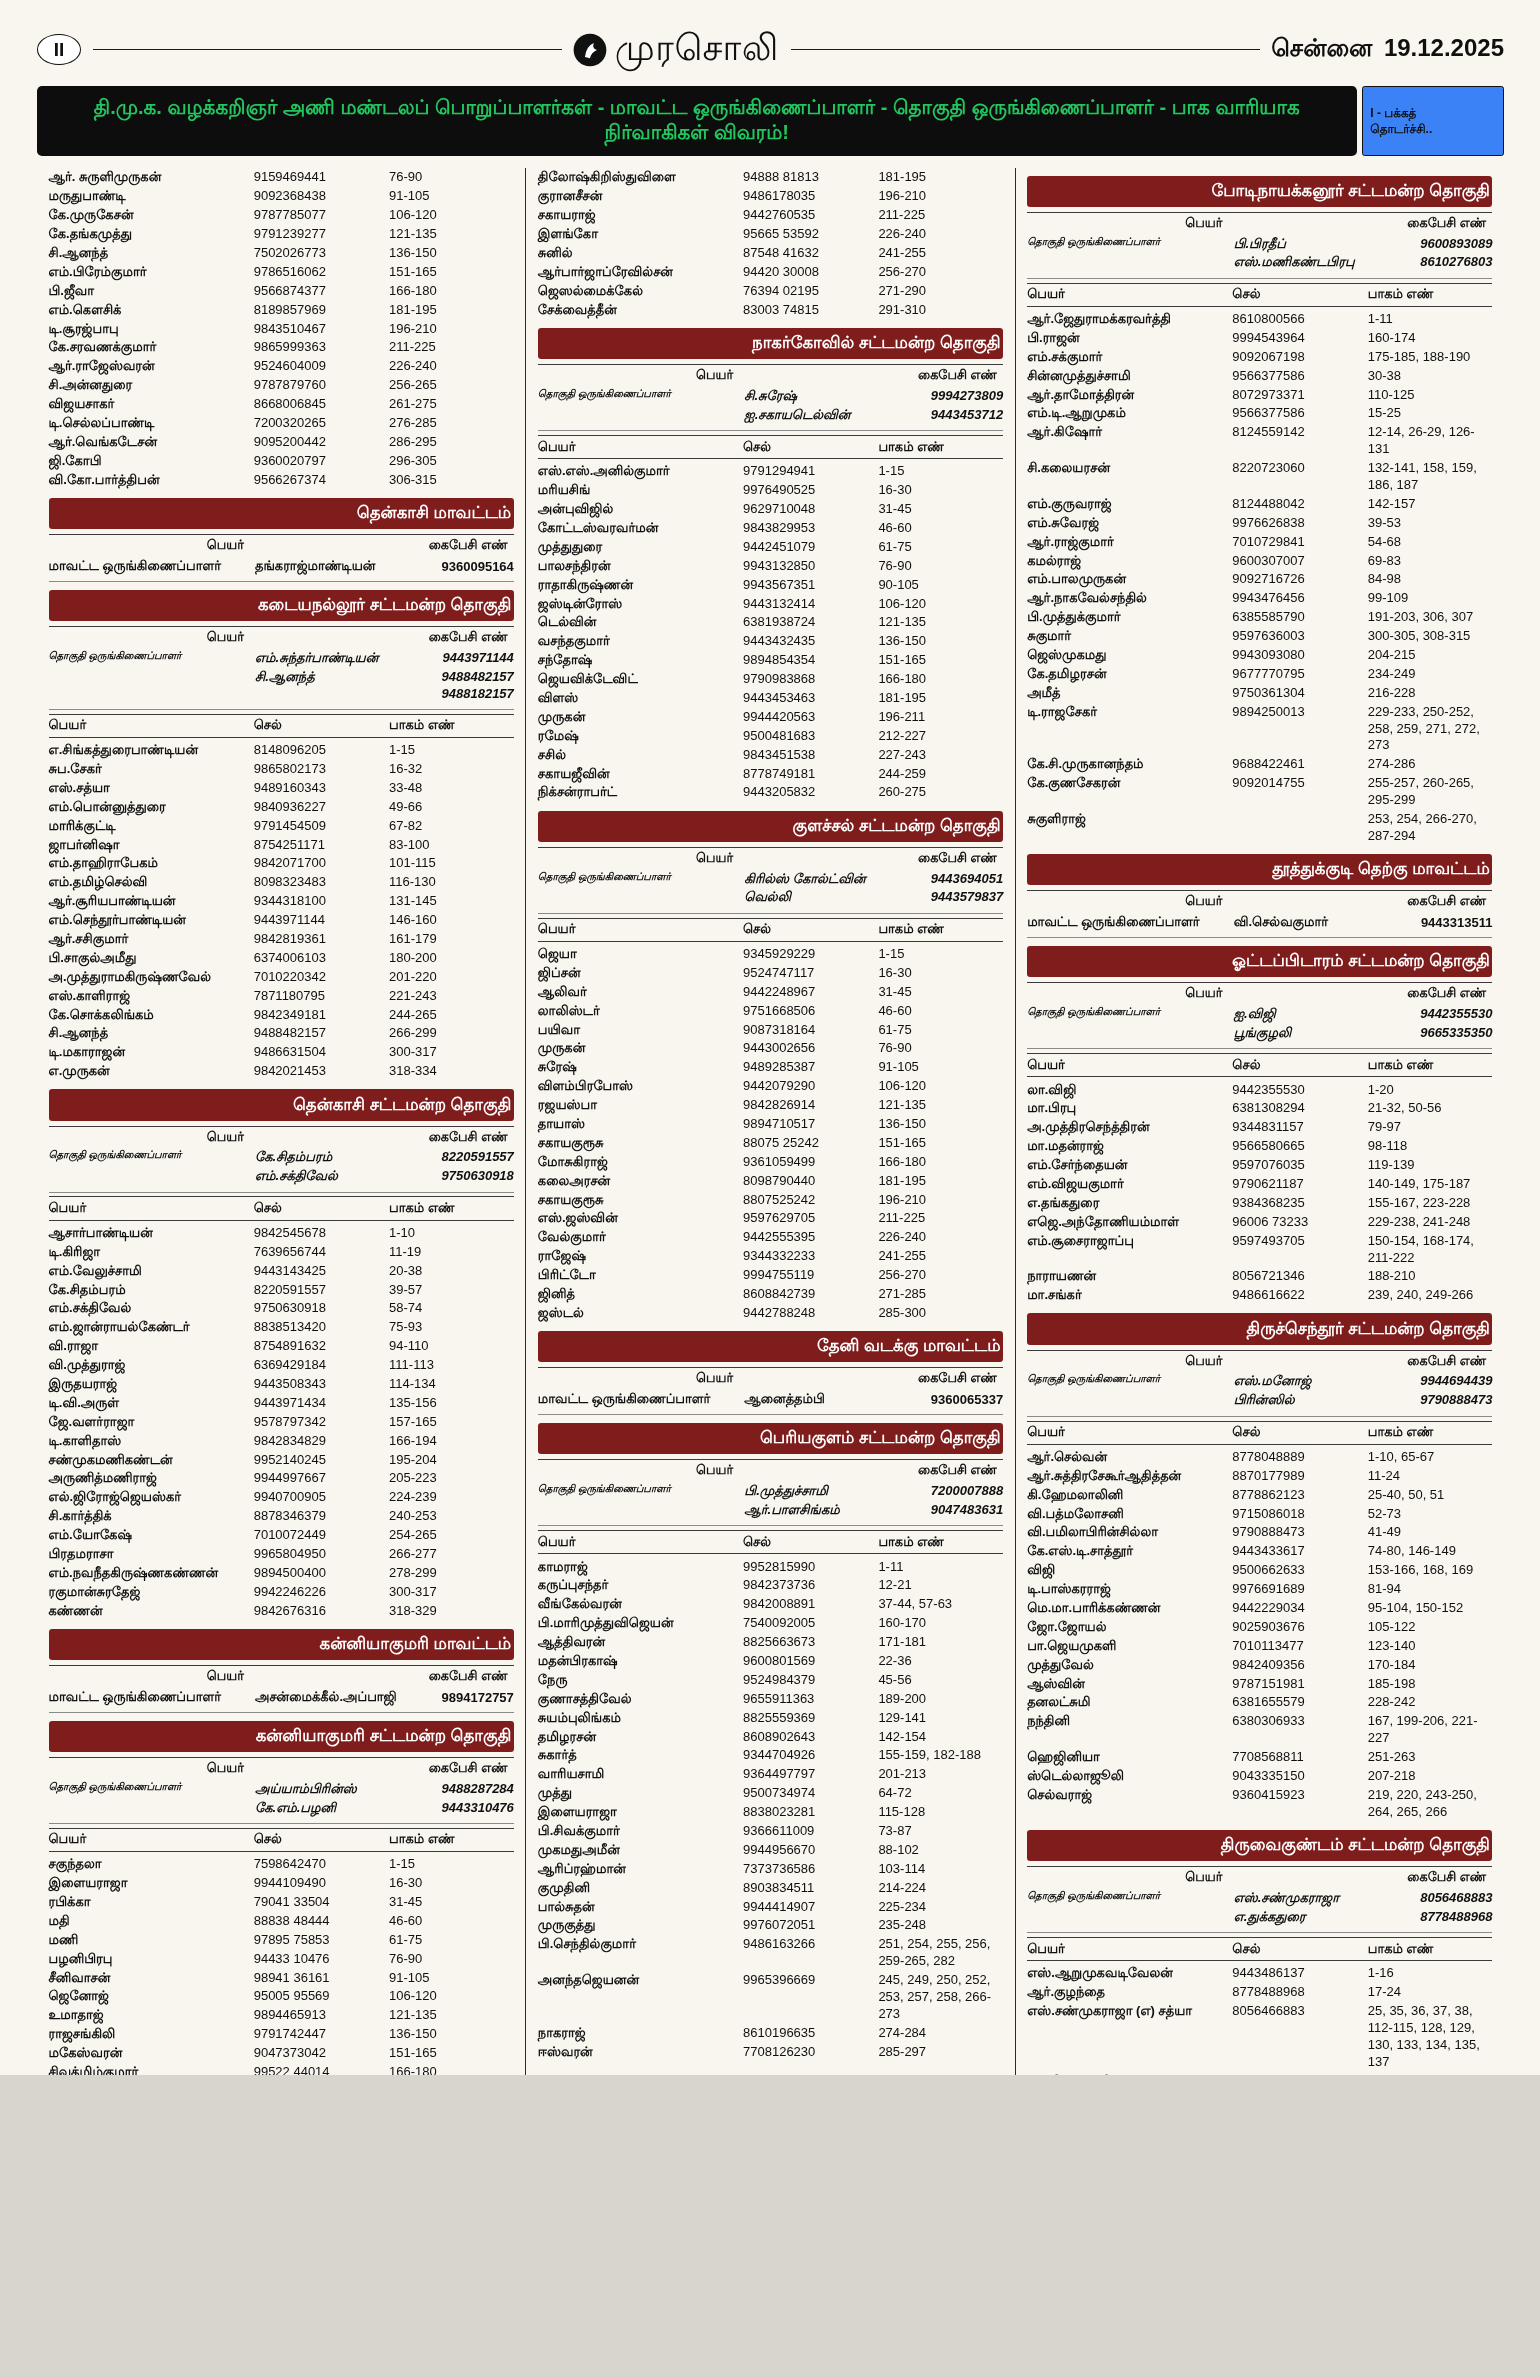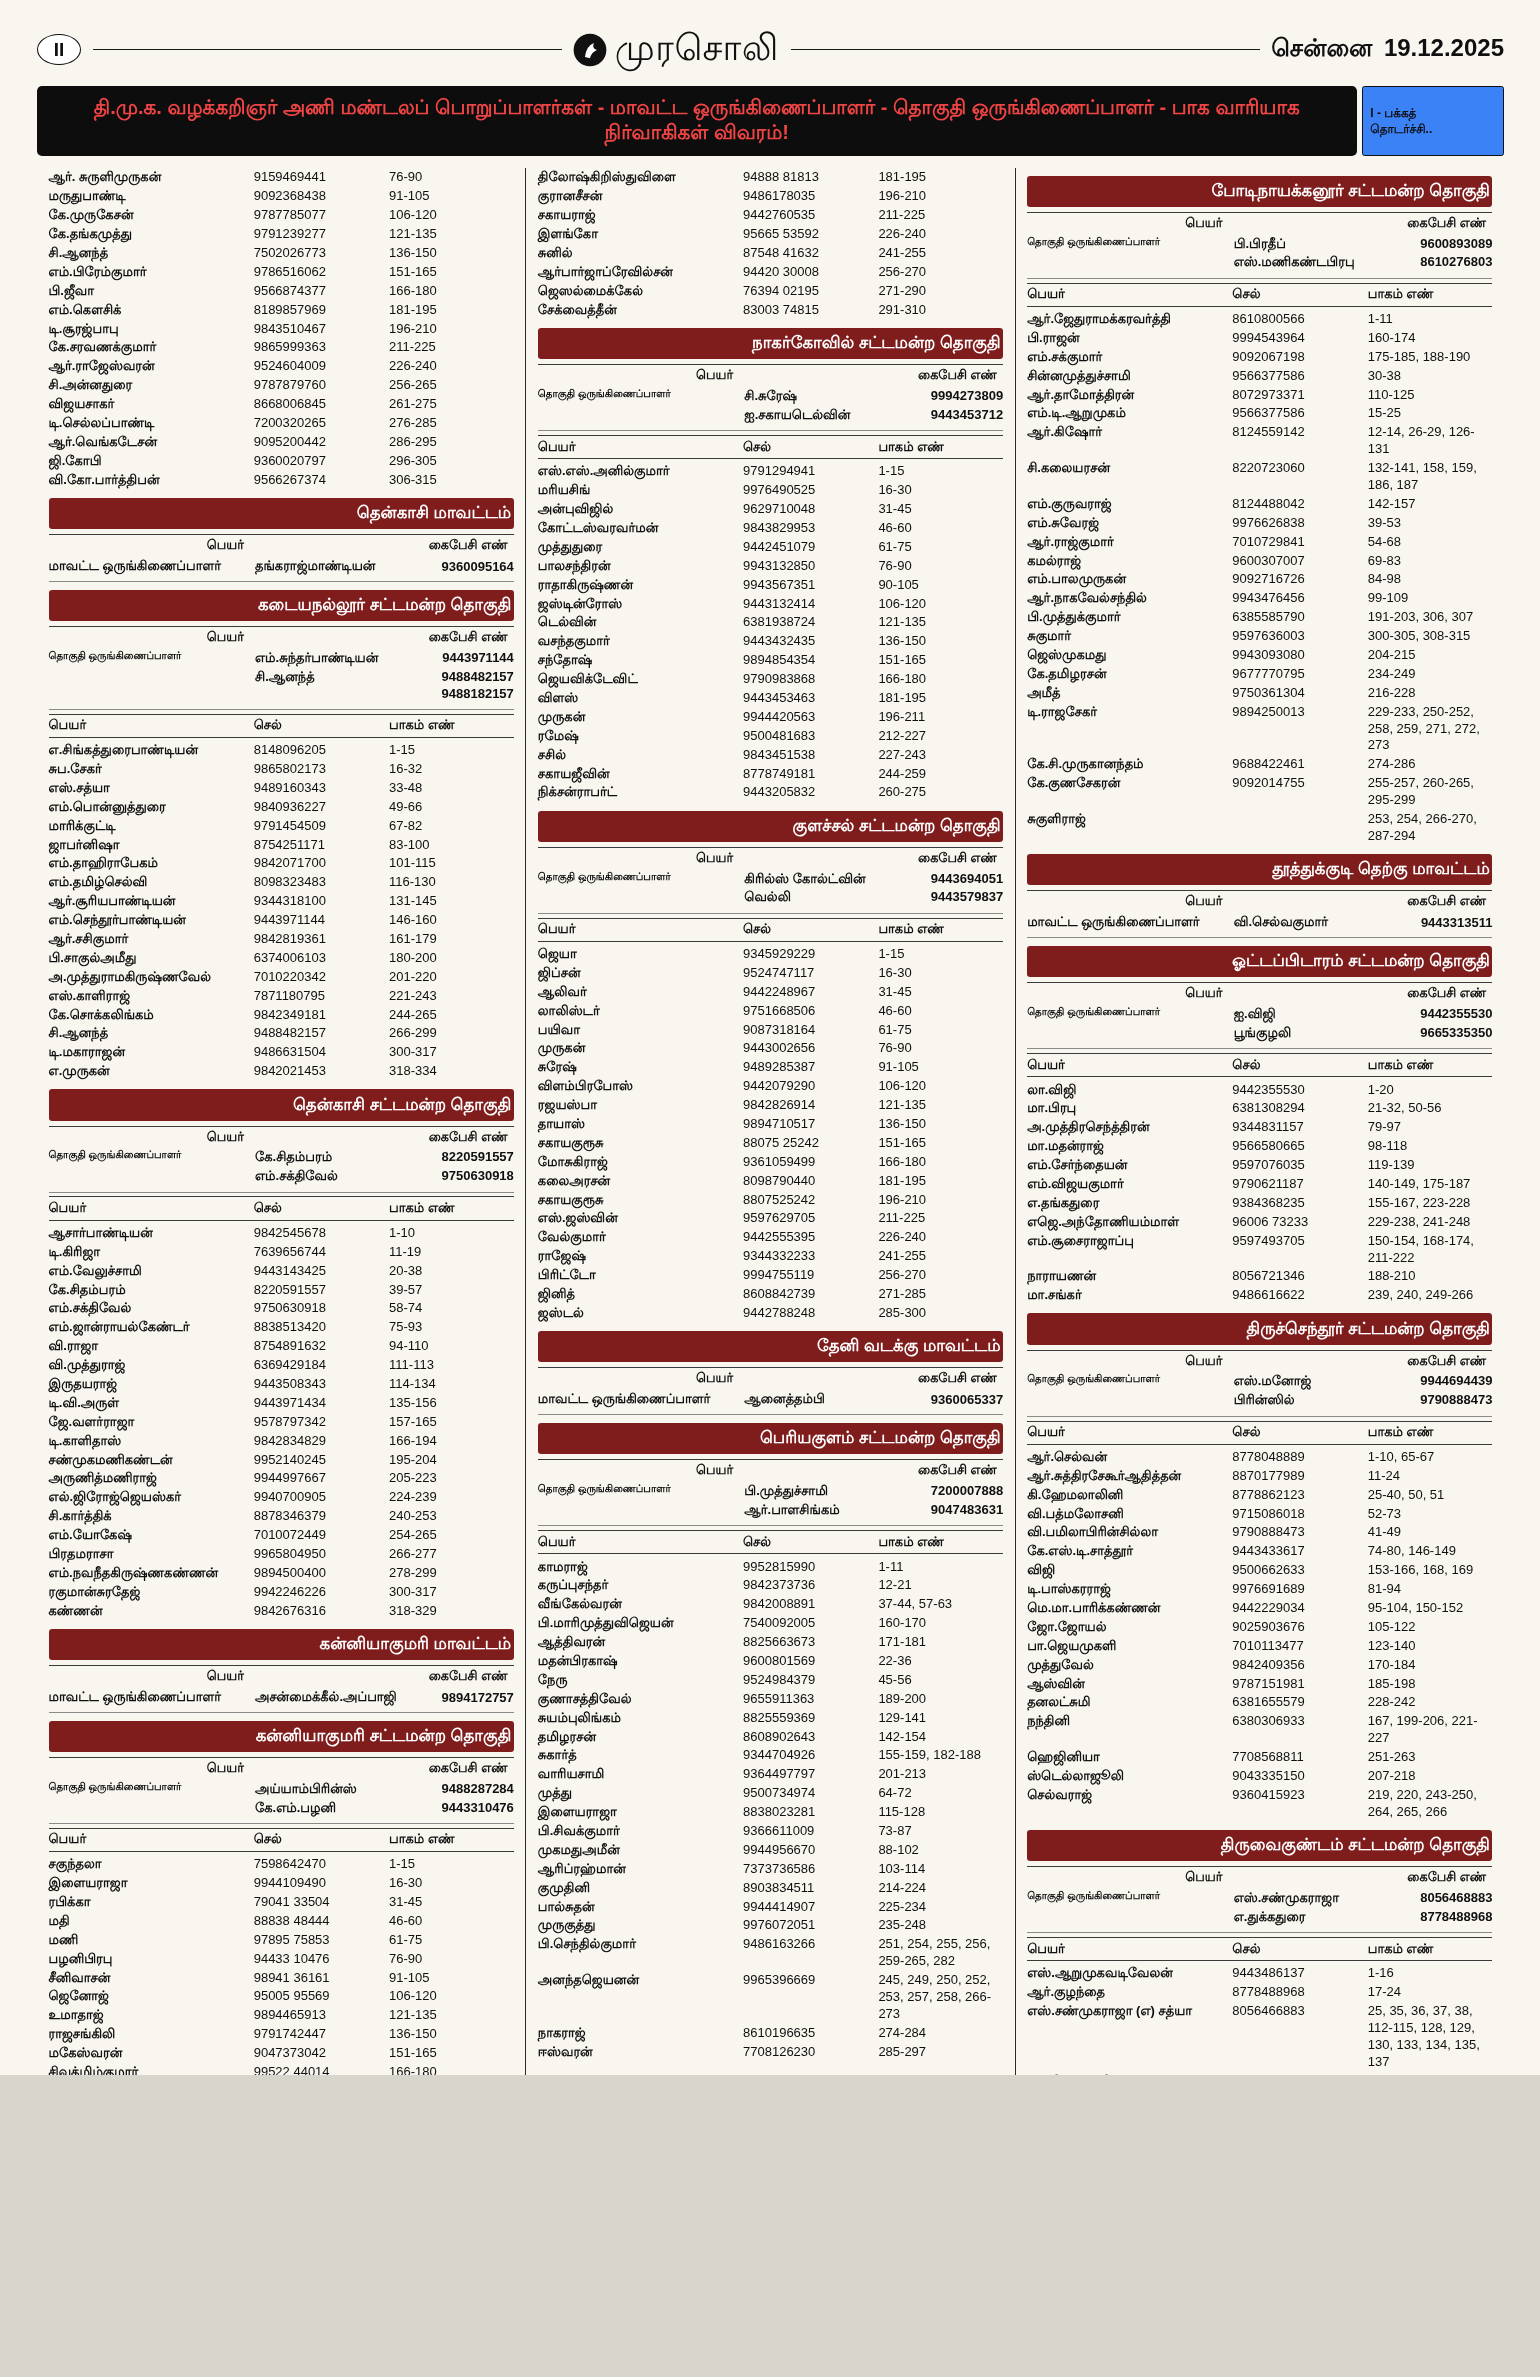--- a/index.html
+++ b/index.html
@@ -10,21 +10,21 @@
   
   .masthead{display:flex;align-items:center;gap:11.5px;height:55px;}
   .page-badge{min-width:42px;height:29px;border:1.9px solid #111;border-radius:50%;display:flex;align-items:center;justify-content:center;font-weight:bold;font-size:19px;background:#fff;}
   .mline{flex:1;height:0;border-top:1.9px solid #1a1a1a;box-shadow:0 3.8px 0 -2.6px #1a1a1a;}
   .logo{display:flex;align-items:center;gap:7.7px;}
   .logo-text{font-size:36px;font-weight:normal;letter-spacing:0.6px;}
   .edition{font-size:24px;font-weight:bold;display:flex;gap:11.5px;white-space:nowrap;}
 
   
   .banner{display:flex;align-items:stretch;margin-top:9px;}
-  .banner-main{flex:1;background:#0d0d0d;color:#ef4444;font-size:20px;font-weight:bold;display:flex;align-items:center;justify-content:center;text-align:center;padding:10.2px 11.5px;border-radius:5.1px;}
+  .banner-main{flex:1;background:#0d0d0d;color:#22c55e;font-size:20px;font-weight:bold;display:flex;align-items:center;justify-content:center;text-align:center;padding:10.2px 11.5px;border-radius:5.1px;}
   .banner-side{width:125px;margin-left:5.1px;border:1.3px solid #111;border-radius:2.6px;display:flex;flex-direction:column;justify-content:center;padding:2.6px 7.7px;font-size:12px;font-weight:bold;background:#3b82f6;line-height:1.35;}
 
   
   .columns{display:flex;margin-top:11.5px;align-items:stretch;}
   .col{flex:1;padding:0 11.5px;min-width:0;}
   .col + .col{border-left:1.3px solid #2b2b2b;}
 
   .sec{background:#7f1d1d;color:#fff;font-weight:bold;font-size:16.6px;text-align:right;padding:5.1px 2.6px;margin:7.7px 0 5.1px;border-radius:3.2px;}
 
   .rows{padding:0.6px 0;}
@@ -39,21 +39,21 @@
   .h3row .r{flex:1;}
 
   .h2row{display:flex;justify-content:space-between;font-weight:bold;font-size:12.8px;padding:1.9px 6.4px 1.9px 34%;border-top:1px solid #3a3a3a;margin-top:3.8px;}
 
   .kvblock,.coordblock{border-bottom:0.6px solid #8a8a8a;padding-bottom:3.8px;margin-bottom:1.3px;}
   .kvrow{display:flex;gap:6.4px;font-size:13px;padding:1.9px 0 2.6px;align-items:center;}
   .kvlabel{font-weight:bold;flex:0 0 43%;}
   .kvname{font-weight:bold;flex:1;}
   .kvphone{font-weight:bold;white-space:nowrap;}
 
-  .coordrow{display:flex;gap:6.4px;padding:1.9px 0 2.6px;}
+  .coordrow{display:flex;gap:6.4px;padding:1.9px 0 2.6px;font-style:italic;}
   .entries{flex:1;display:flex;flex-direction:column;gap:1.9px;}
   .entry{display:flex;justify-content:space-between;gap:7.7px;font-size:13px;font-weight:bold;}
   .en{overflow-wrap:anywhere;}
   .ep{text-align:right;white-space:nowrap;}
   .phline{line-height:1.3;}
 
   .footerbox{border:2.6px solid #111;font-size:25.5px;font-weight:bold;text-align:center;padding:12.8px 3.8px;margin-top:11.5px;background:#fffdf6;}
 </style>
 </head>
 <body>

